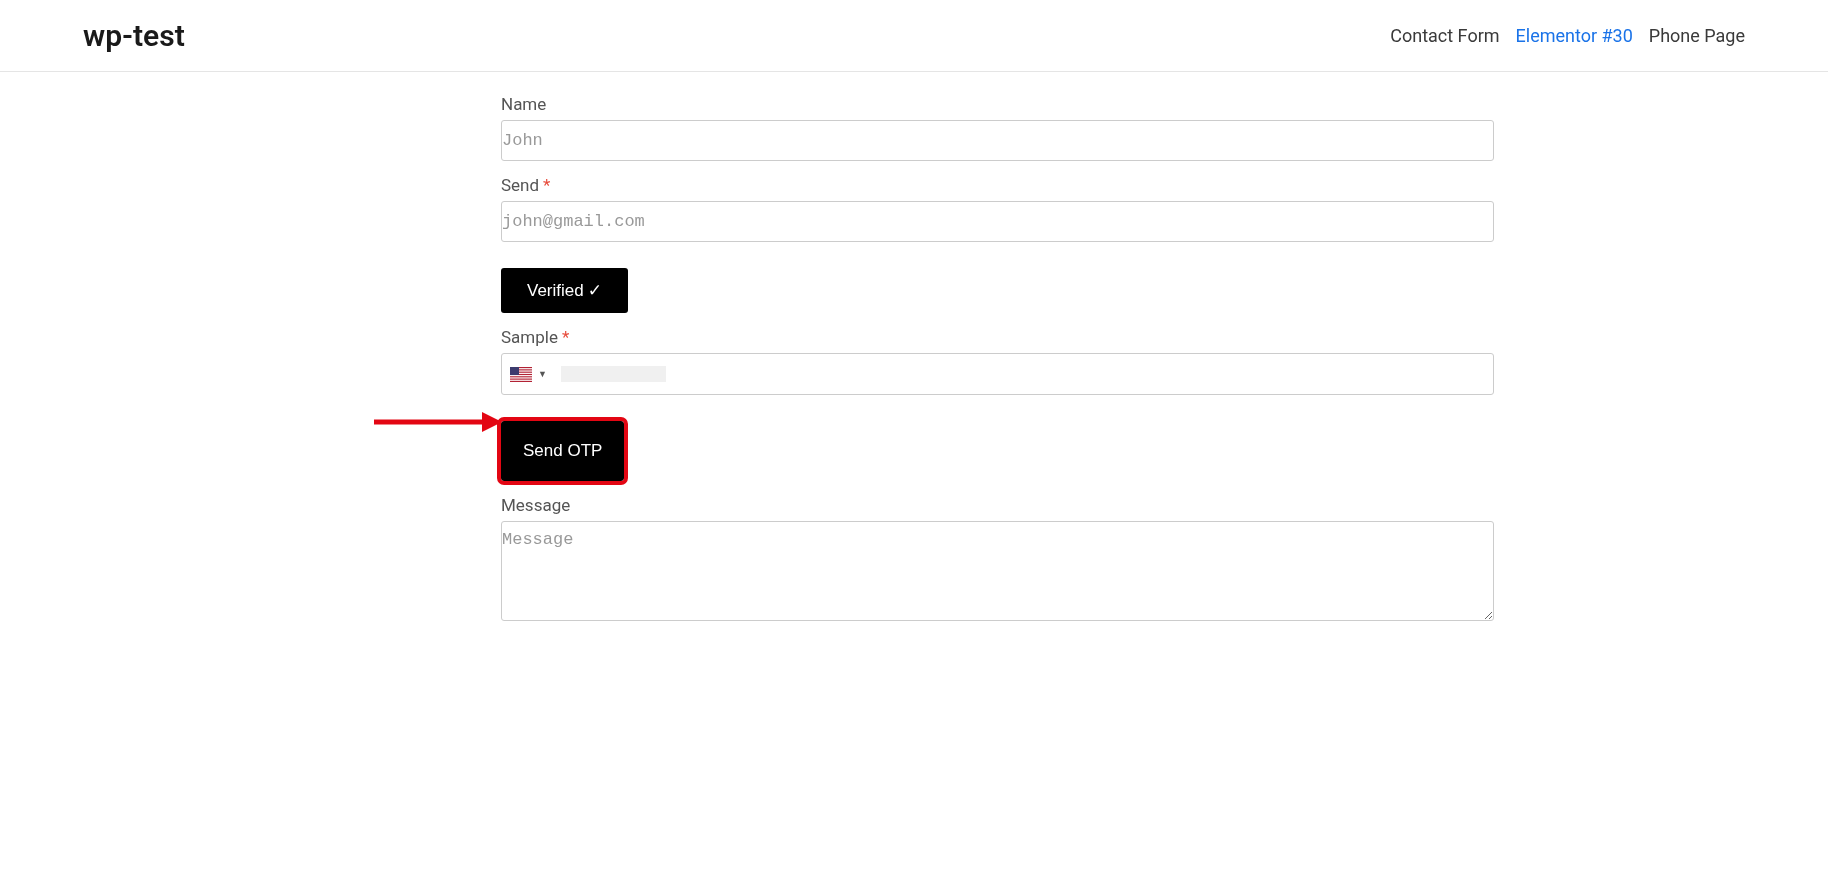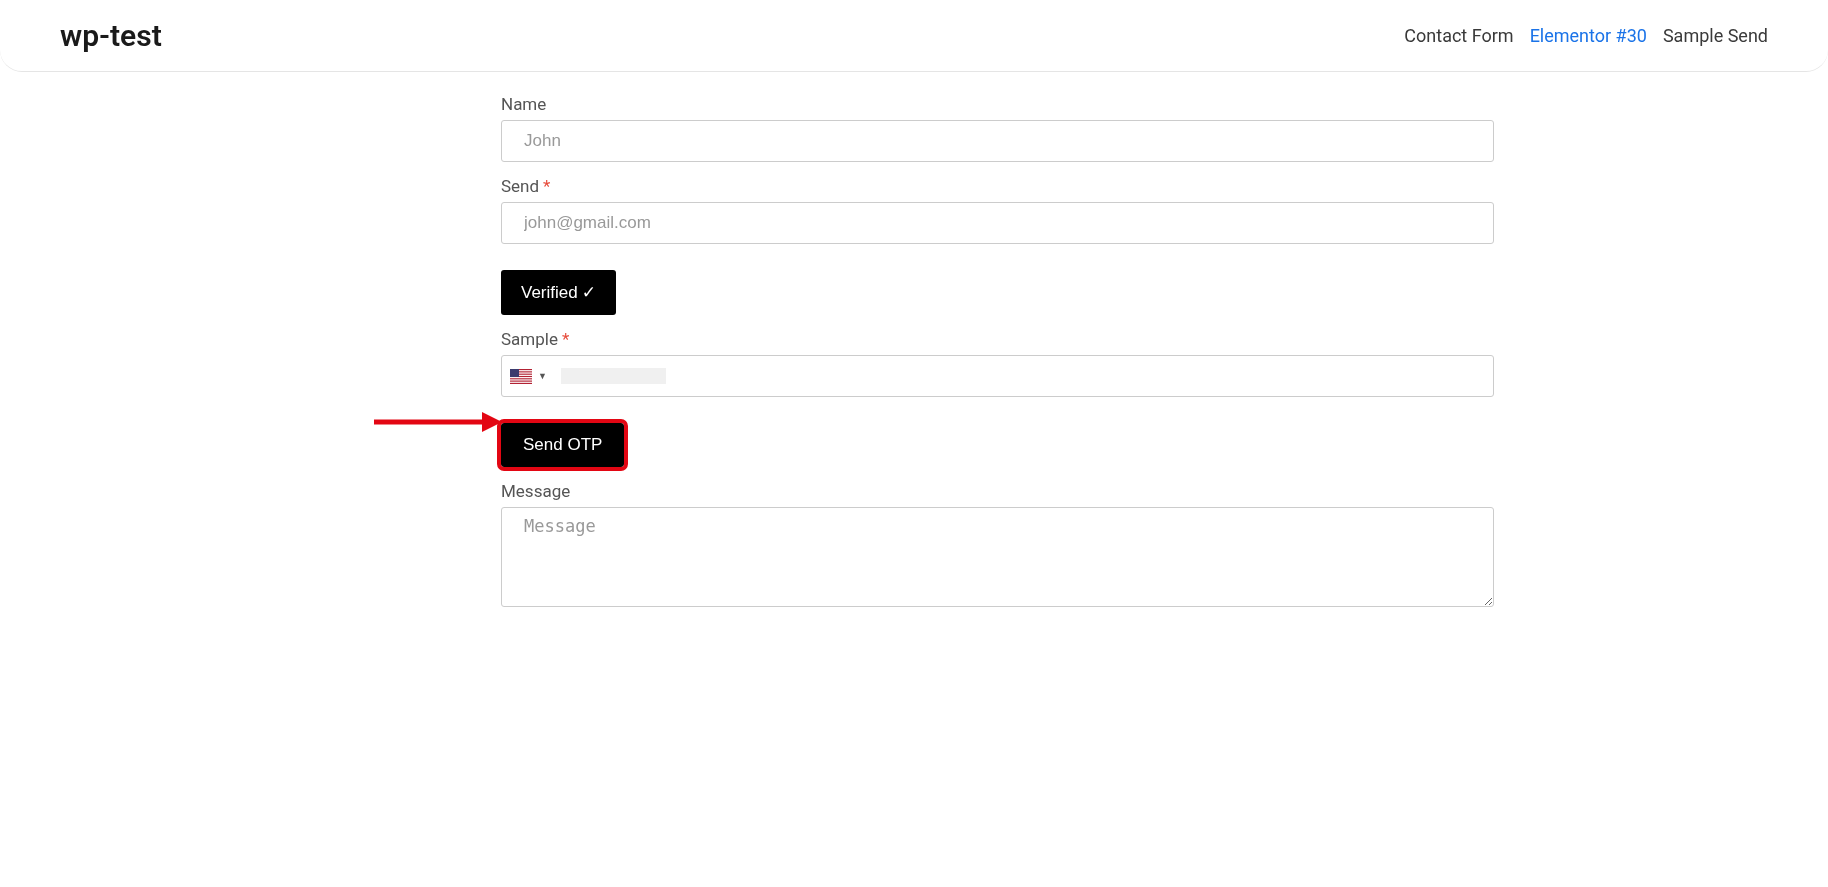--- a/index.html
+++ b/index.html
@@ -9,23 +9,22 @@
     }
     body {
       font-family: -apple-system, BlinkMacSystemFont, "Segoe UI", Roboto, Helvetica, Arial, sans-serif;
       background: #fff;
       color: #333;
     }
     .header {
       display: flex;
       justify-content: space-between;
       align-items: center;
-      padding: 18px 60px;
+      padding: 18px 83px;
       border-bottom: 1px solid #e5e5e5;
-      border-radius: 22px;
     }
     .site-title {
       font-size: 30px;
       font-weight: 600;
       color: #1a1a1a;
     }
     .nav {
       display: flex;
       gap: 16px;
     }
@@ -56,26 +55,27 @@
       color: #555;
       margin-top: 14px;
       margin-bottom: 6px;
     }
     .required {
       color: #e74c3c;
       margin-left: 4px;
     }
     .text-input, .textarea-input {
       width: 100%;
-      padding: 10px 22px;
+      padding: 10px 0;
       font-size: 17px;
       border: 1px solid #ccc;
       border-radius: 3px;
       background: #fff;
       color: #333;
+      font-family: Liberation Mono, monospace;
     }
     .text-input::placeholder, .textarea-input::placeholder {
       color: #999;
     }
     .textarea-input {
       height: 100px;
       resize: both;
       padding-top: 8px;
     }
     .phone-wrapper {
@@ -121,30 +121,30 @@
       display: inline-block;
       width: 105px;
       height: 16px;
       background: #f0f0f0;
       margin-left: 6px;
     }
     .btn {
       display: inline-block;
       background: #000;
       color: #fff;
-      padding: 12px 22px;
+      padding: 20px 22px;
       font-size: 17px;
       font-weight: 500;
       border: none;
       border-radius: 3px;
       cursor: pointer;
       margin-top: 14px;
     }
     .btn-verified {
-      padding: 12px 20px;
+      padding: 12px 26px;
     }
     .btn-check {
       margin-left: 4px;
     }
     .btn-highlight {
       outline: 4px solid #e30613;
       outline-offset: 0;
     }
     .send-row {
       text-align: center;
@@ -158,21 +158,21 @@
     }
   </style>
 </head>
 <body>
 
 <header class="header">
   <div class="site-title">wp-test</div>
   <nav class="nav">
     <a href="#">Contact Form</a>
     <a href="#" class="active">Elementor #30</a>
-    <a href="#">Sample Send</a>
+    <a href="#">Phone Page</a>
   </nav>
 </header>
 
 <div class="form-container">
 
   <svg class="annotation-arrow" width="130" height="24" viewBox="0 0 130 24">
     <line x1="0" y1="12" x2="112" y2="12" stroke="#e30613" stroke-width="5"></line>
     <polygon points="108,2 128,12 108,22" fill="#e30613"></polygon>
   </svg>
 

